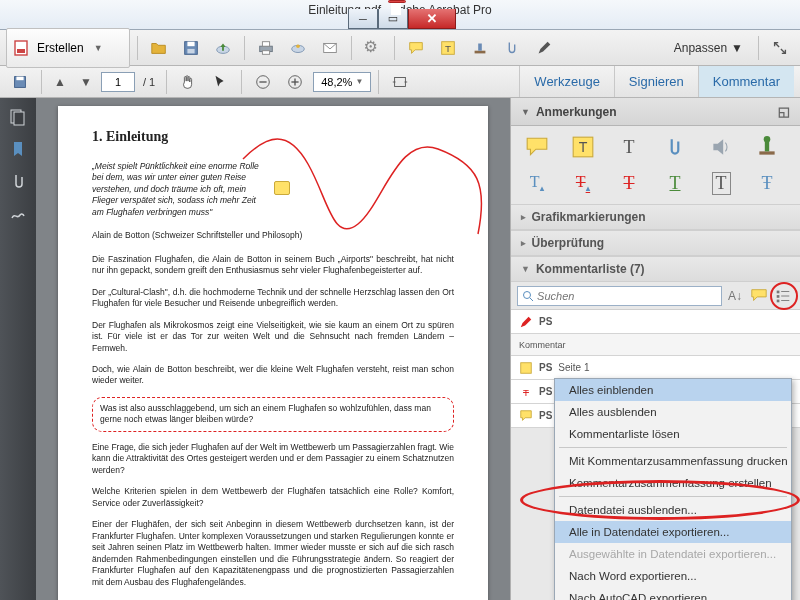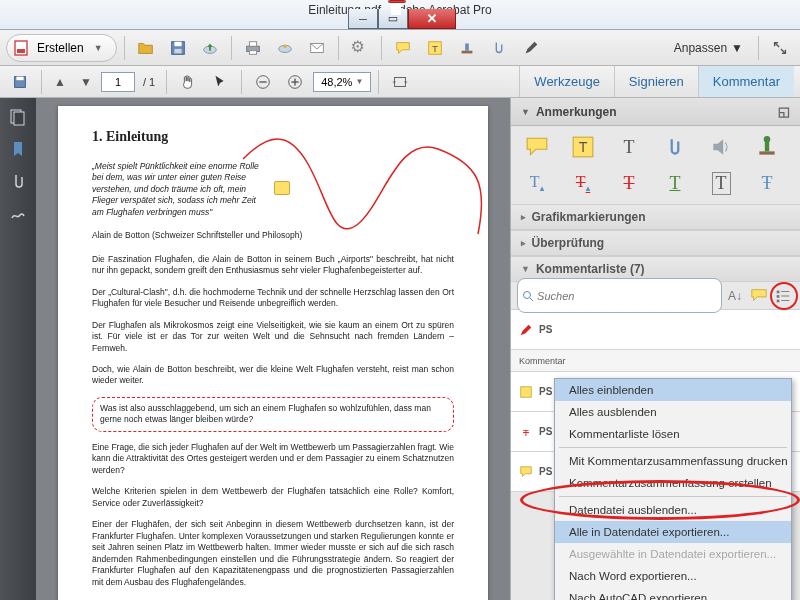--- a/index.html
+++ b/index.html
@@ -13,21 +13,21 @@
 .winbtns { display: flex; gap: 0; margin-right: -4px; margin-top: -8px;}
 .winbtn { width: 30px; height: 20px; border: 1px solid #5a6a7a; border-top:none; background: linear-gradient(#eef3f9,#cfdbe8); display:flex; align-items:center; justify-content:center; font-size:11px; color:#333; }
 .winbtn.close { background: linear-gradient(#e57373,#c62828); color:#fff; width:48px; border-color:#8b1a1a;}
 .winbtn.close span{font-weight:bold;font-size:13px;}
 
 
 .toolbar { height: 36px; background: linear-gradient(#f3f3f3,#e4e4e4); border-bottom: 1px solid #b5b5b5; display: flex; align-items: center; padding: 0 6px; gap: 4px; }
 .tbtn { width: 28px; height: 28px; border: 1px solid transparent; border-radius: 3px; display:flex; align-items:center; justify-content:center; }
 .tbtn svg, .tbtn .glyph { width: 18px; height: 18px; }
 .sep { width:1px; height:24px; background:#c0c0c0; margin: 0 3px;}
-.create-btn { height: 28px; padding: 0 13px 0 6px; border: 1px solid #c0c0c0; border-radius: 14px; background: linear-gradient(#fdfdfd,#ebebeb); display:flex; align-items:center; gap:6px; font-size:12px;}
+.create-btn { height: 40px; padding: 0 26px 0 6px; border: 1px solid #c0c0c0; border-radius: 2px; background: linear-gradient(#fdfdfd,#ebebeb); display:flex; align-items:center; gap:6px; font-size:12px;}
 .create-btn .caret { font-size:9px; color:#666; margin-left:4px;}
 .spacer { flex: 1; }
 .anpassen { font-size:12px; color:#333; padding:0 8px; display:flex; align-items:center; gap:4px;}
 
 .toolbar2 { height: 32px; background: linear-gradient(#f3f3f3,#e4e4e4); border-bottom: 1px solid #b5b5b5; display:flex; align-items:center; padding:0 6px; gap:4px;}
 .pgbox { width: 34px; height: 20px; border:1px solid #8a9fb5; background:#fff; font-size:11px; text-align:center;}
 .pgtotal { font-size:11px; color:#333; margin:0 4px;}
 .zoombox { width:58px; height:20px; border:1px solid #8a9fb5; background:#fff; font-size:11px; text-align:center; display:flex; align-items:center; justify-content:center;}
 .righttabs { display:flex; margin-left:auto; height:100%;}
 .righttab { padding: 0 14px; font-size:13px; color:#2a6aa8; display:flex; align-items:center; border-left:1px solid #c8c8c8;}
@@ -52,24 +52,24 @@
 
 .rightpanel { width: 290px; background:#e8e8e8; border-left:1px solid #b0b0b0; display:flex; flex-direction:column;}
 .panel-header { height: 28px; background: linear-gradient(#e3e3e3,#d5d5d5); border-bottom:1px solid #b5b5b5; display:flex; align-items:center; padding:0 10px; font-size:12px; font-weight:bold; color:#444; gap:6px;}
 .panel-header .tri { font-size:9px; color:#666;}
 .panel-header .pop { margin-left:auto; font-size:13px; color:#666;}
 .tools-grid { padding:10px 14px; display:flex; flex-wrap:wrap; gap:14px 22px; background:#e8e8e8;}
 .tool { width:24px; height:22px; display:flex; align-items:center; justify-content:center;}
 .section { height: 26px; background: linear-gradient(#e8e8e8,#dcdcdc); border-top:1px solid #cfcfcf; border-bottom:1px solid #cfcfcf; display:flex; align-items:center; padding:0 10px; font-size:12px; font-weight:bold; color:#555; gap:6px;}
 .section .tri { font-size:9px; color:#777;}
 .searchbar { height:28px; display:flex; align-items:center; background:#e8e8e8; padding:0 6px; gap:2px; border-bottom:1px solid #cfcfcf; position:relative;}
-.searchbox { flex:1; height:35px; border:1px solid #9bb0c7; border-radius:8px; background:#fff; display:flex; align-items:center; padding:0 4px; gap:4px;}
+.searchbox { flex:1; height:20px; border:1px solid #9bb0c7; border-radius:0; background:#fff; display:flex; align-items:center; padding:0 4px; gap:4px;}
 .searchbox input { border:none; outline:none; font-size:11px; color:#888; width:100%; font-style:italic;}
 .opt-ellipse { position:absolute; right:2px; top:0px; width:28px; height:28px; border:2px solid #d22; border-radius:50%; pointer-events:none;}
-.commentitem { height:40px; border-bottom:1px solid #d4d4d4; background:#fff; display:flex; align-items:center; padding:0 8px; font-size:10px; color:#555; gap:6px;}
+.commentitem { height:24px; border-bottom:1px solid #d4d4d4; background:#fff; display:flex; align-items:center; padding:0 8px; font-size:10px; color:#555; gap:6px;}
 .commentitem .ci-icon { width:14px; height:14px;}
 .dropdown { position:absolute; left: 554px; top: 378px; width: 238px; background:#f2f2f2; border:1px solid #9aa7b5; box-shadow:2px 2px 6px rgba(0,0,0,.3); z-index:50; font-size:11.5px; color:#333;}
 .dropdown .dd-item { height:22px; display:flex; align-items:center; padding:0 14px; white-space:nowrap;}
 .dropdown .dd-item.hover { background:#b9d3ee;}
 .dropdown .dd-item.disabled { color:#a8a8a8;}
 .dropdown .dd-sep { height:1px; background:#c8c8c8; margin:2px 4px;}
 .highlight-ellipse { position:absolute; left: 520px; top: 480px; width: 280px; height: 40px; border:3px solid #d22; border-radius:50%; z-index:60; pointer-events:none;}
 
 .glyph { font-size:16px; line-height:1; }
 .navarrow { width:22px; height:22px; display:flex; align-items:center; justify-content:center; color:#555; font-size:12px;}

